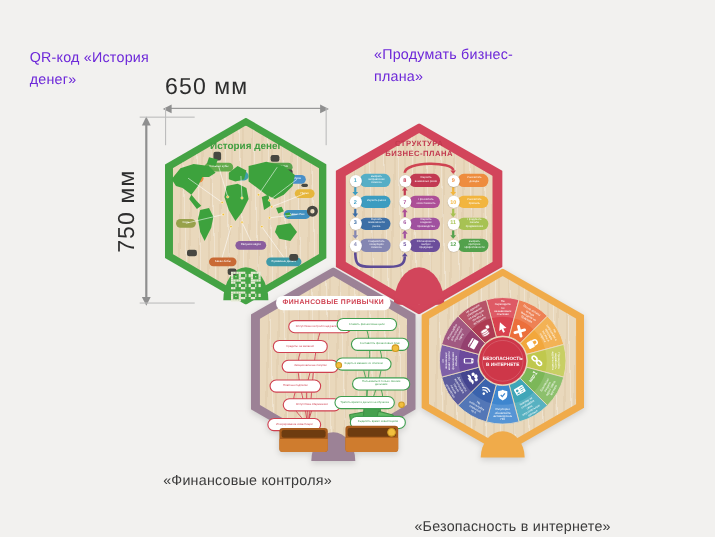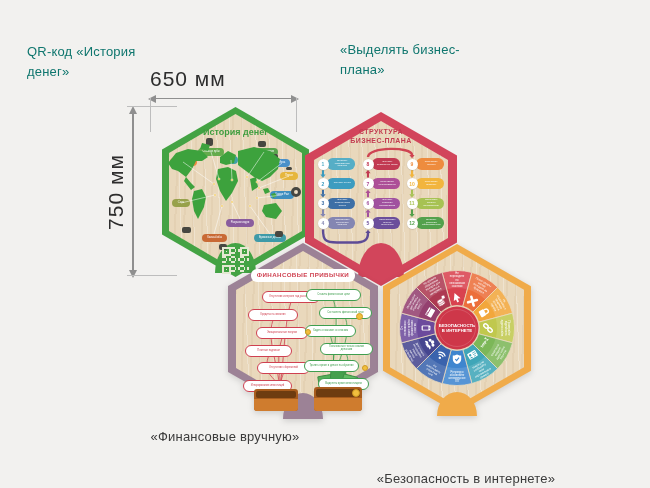--- a/index.html
+++ b/index.html
@@ -1,18 +1,18 @@
 <!DOCTYPE html>
 <html><head>
 <meta charset="utf-8">
 <style>
   html,body{margin:0;padding:0;background:#f2f1ef;}
   .canvas{position:relative;width:650px;height:488px;background:#f2f1ef;overflow:hidden;
     font-family:"Liberation Sans","DejaVu Sans",sans-serif;color:#3a3a3a;}
-  .note{position:absolute;font-size:13px;line-height:1.5;color:#0f766e;letter-spacing:.2px;}
+  .note{position:absolute;font-size:13px;line-height:1.5;color:#6d28d9;letter-spacing:.2px;}
   .caption{position:absolute;font-size:13px;color:#3b3b3b;text-align:center;letter-spacing:.2px;}
   .dimtext{position:absolute;font-size:21px;font-weight:400;color:#2d2d2d;letter-spacing:1px;}
   .dimline{position:absolute;background:#8f8f8f;}
   .tick{position:absolute;background:#bdbdbd;}
   .ah{position:absolute;width:0;height:0;border-style:solid;}
   
   .hex{position:absolute;}
   .hexclip{clip-path:polygon(50% 0%,100% 25%,100% 75%,50% 100%,0% 75%,0% 25%);}
   .hexborder{position:absolute;inset:0;}
   .wood{background-color:#e9d8bc;
@@ -42,43 +42,43 @@
   .bill{position:absolute;background:#55b05a;border:.8px solid #3f8f46;border-radius:1px;box-sizing:border-box;z-index:2;}
   svg{display:block;}
   .overlay-svg{position:absolute;inset:0;z-index:1;}
 </style>
 </head>
 <body>
 
 <div class="canvas">
 
   <div class="note" style="left:27px;top:42px;width:135px;">QR-код «История денег»</div>
-  <div class="note" style="left:340px;top:40px;width:150px;">«Выделять бизнес-плана»</div>
-  <div class="caption" style="left:120px;top:429px;width:210px;">«Финансовые вручную»</div>
+  <div class="note" style="left:340px;top:40px;width:150px;">«Продумать бизнес-плана»</div>
+  <div class="caption" style="left:120px;top:429px;width:210px;">«Финансовые контроля»</div>
   <div class="caption" style="left:360px;top:429px;width:212px;margin-top:42px;">«Безопасность в интернете»</div>
 
   <div class="dimtext" style="left:150px;top:67px;width:147px;text-align:left;">650 мм</div>
   <div>
     <div class="dimline" style="left:154px;top:98px;width:139px;height:1.4px;"></div>
     <div class="ah" style="left:148px;top:94.5px;border-width:4.3px 8px 4.3px 0;border-color:transparent #8f8f8f transparent transparent;"></div>
     <div class="ah" style="left:291px;top:94.5px;border-width:4.3px 0 4.3px 8px;border-color:transparent transparent transparent #8f8f8f;"></div>
     <div class="tick" style="left:149.5px;top:98px;width:1px;height:34px;"></div>
     <div class="tick" style="left:296px;top:98px;width:1px;height:34px;"></div>
   </div>
 
   <div class="dimtext" style="left:74px;top:180px;width:84px;text-align:center;transform:rotate(-90deg);">750 мм</div>
   <div>
     <div class="dimline" style="left:132.3px;top:112px;width:1.4px;height:160px;"></div>
     <div class="ah" style="left:128.5px;top:106px;border-width:0 4.3px 8px 4.3px;border-color:transparent transparent #8f8f8f transparent;"></div>
     <div class="ah" style="left:128.5px;top:270px;border-width:8px 4.3px 0 4.3px;border-color:#8f8f8f transparent transparent transparent;"></div>
     <div class="tick" style="left:127px;top:105.5px;width:50px;height:1px;"></div>
     <div class="tick" style="left:127px;top:275px;width:50px;height:1px;"></div>
   </div>
 
-  <div class="hex" id="hx-money" style="left:162px;top:107px;width:147px;height:170px;z-index:1;">
+  <div class="hex" id="hx-money" style="left:150px;top:107px;width:147px;height:170px;z-index:1;">
     <div class="hexborder hexclip" style="background: rgb(68, 163, 68);"></div>
     <div class="hexclip wood" style="position:absolute;inset:7px;"></div>
     <div class="bump" style="left: 53px; top: 136px; width: 41px; height: 30px; background: rgb(68, 163, 68);"></div>
     <div class="content">
       <div class="ptitle" style="top: 20px; font-size: 9px; color: rgb(63, 158, 63);">История денег</div>
       <svg class="overlay-svg" width="147" height="170" viewBox="0 0 147 170">
           <path d="M6,56 L14,46 26,42 40,44 46,50 40,54 34,54 30,62 24,70 16,64 10,62 Z" fill="#3da23d"></path>
           <path d="M24,70 L29,76 33,80 29,83 22,74 Z" fill="#3da23d"></path>
           <path d="M40,36 L48,38 46,44 38,42 Z" fill="#3da23d"></path>
           <path d="M32,84 L40,82 44,90 42,100 36,112 32,104 30,92 Z" fill="#3da23d"></path>

